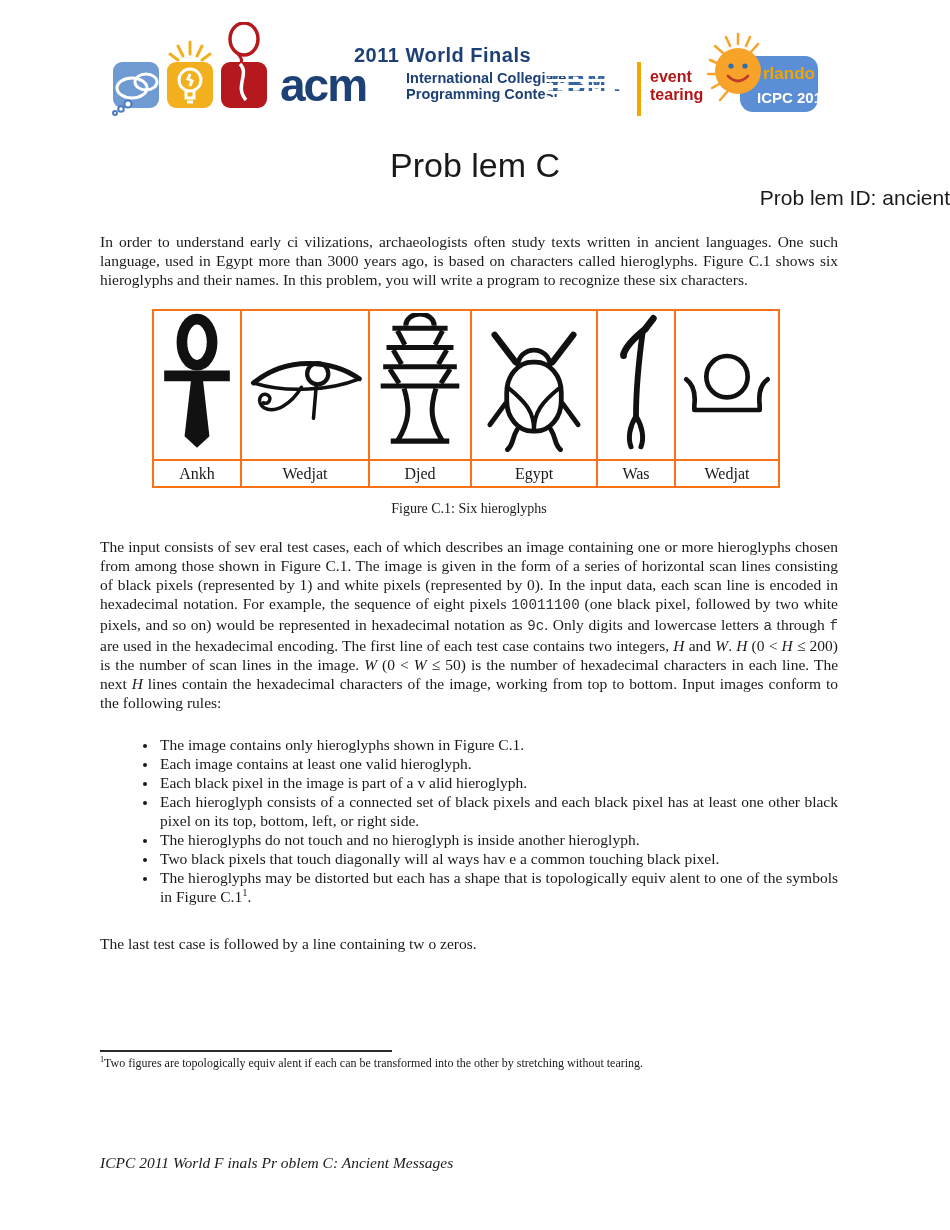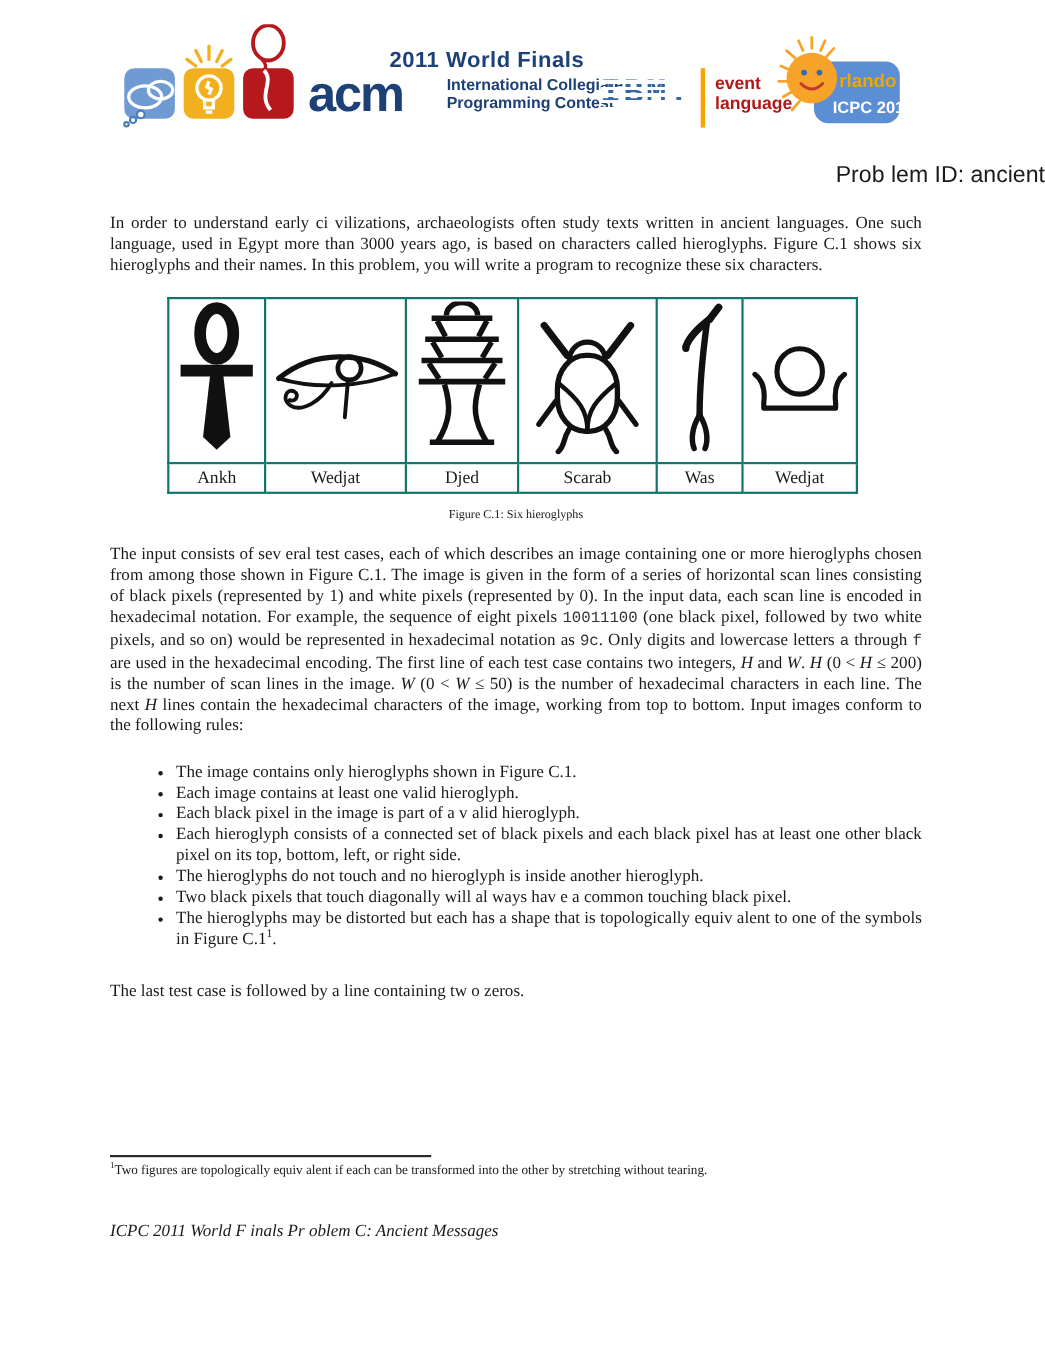--- a/index.html
+++ b/index.html
@@ -32,36 +32,36 @@
   
   .content { padding:0 112px 0 100px; }
   .body { font-size:15.5px; line-height:19px; text-align:justify; }
   .intro { margin-top:21px; }
   .mono { font-family:"Liberation Mono", monospace; font-size:.92em; color:#333; }
   .mit  { font-style:italic; }
   .sup  { vertical-align:super; font-size:68%; line-height:0; }
   
   .figure { margin-top:20px; }
   table.glyphs { border-collapse:collapse; margin-left:52px; }
-  table.glyphs td { border:2px solid #0f766e; background:#fff; }
+  table.glyphs td { border:2px solid #f97316; background:#fff; }
   td.gcell { height:150px; text-align:center; vertical-align:middle; }
   td.lcell { height:27px; text-align:center; font-size:16px; padding:1px 4px; }
-  .caption { text-align:center; margin-top:13px; font-size:11px; }
+  .caption { text-align:center; margin-top:13px; font-size:14px; }
   
   h2.sec { font-family:"Liberation Sans", sans-serif; font-size:17px; margin-top:42px; }
   .inpara { margin-top:20px; }
   ul.rules { margin-top:23px; padding-left:58px; }
   ul.rules li { font-size:15.5px; line-height:19px; text-align:justify; padding-left:2px; }
   ul.rules li::marker { font-size:14px; }
   .closing { margin-top:28px; }
   
   .footnote { position:absolute; left:100px; top:1050px; width:738px; }
   .fn-rule { width:292px; height:2px; background:#2a2a2a; }
   .fn-text { margin-top:4px; font-size:12px; line-height:1.3; }
-  .pgfooter { position:absolute; left:100px; top:1111px; font-style:italic; font-size:15.5px; }
+  .pgfooter { position:absolute; left:100px; top:1154px; font-style:italic; font-size:15.5px; }
   svg text { font-family:"Liberation Sans", sans-serif; }
 </style>
 </head>
 <body>
 
 <div class="page">
 
   <div class="hdr">
 
     <svg class="logo-icpc" width="162" height="98" viewBox="0 0 162 98">
@@ -109,21 +109,21 @@
           <div>International Collegiate</div>
           <div>Programming Contest</div>
         </div>
       </div>
     </div>
 
     <div class="ibm">IBM.</div>
     <div class="sponsor-bar"></div>
     <div class="sponsor">
       <div>event</div>
-      <div>language</div>
+      <div>tearing</div>
     </div>
 
     <svg class="logo-orlando" width="120" height="94" viewBox="0 0 120 94">
       <g stroke="#f7a32a" stroke-width="2.5" stroke-linecap="round">
         <line x1="38" y1="8" x2="38" y2="18"></line>
           <line x1="26" y1="11" x2="30" y2="20"></line>
         <line x1="50" y1="11" x2="46" y2="20"></line>
           <line x1="15" y1="20" x2="23" y2="27"></line>
         <line x1="10" y1="34" x2="19" y2="38"></line>
           <line x1="8" y1="48" x2="18" y2="48"></line>
@@ -135,20 +135,21 @@
       <circle cx="38" cy="45" r="23" fill="#f7a32a"></circle>
       <circle cx="31" cy="40" r="2.6" fill="#2e6db4"></circle>
       <circle cx="45" cy="40" r="2.6" fill="#2e6db4"></circle>
       <path d="M28,50 Q38,60 48,50" fill="none" stroke="#c0392b" stroke-width="2.6" stroke-linecap="round"></path>
       <text x="63" y="53" font-size="17" font-weight="bold" fill="#f0a500">rlando</text>
       <text x="57" y="77" font-size="15" font-weight="bold" fill="#ffffff">ICPC 2011</text>
     </svg>
   </div>
 
   <div class="titles">
+    <div class="t1">Prob lem C</div>
     <div class="t3">Prob lem ID: ancient</div>
   </div>
 
   <div class="content">
 
     <p class="body intro">In order to understand early ci vilizations, archaeologists often study texts written in ancient languages.  One such language, used in Egypt more than 3000 years ago, is based on characters called hieroglyphs. Figure C.1 shows six hieroglyphs and their names. In this problem, you will write a program to recognize these six characters.</p>
 
     <div class="figure">
       <table class="glyphs">
         <colgroup>
@@ -226,21 +227,21 @@
             <svg width="100" height="78" viewBox="0 0 150 115">
               <path d="M14,52 C25,60 28,74 26,91 L26,98 L124,98 L124,91 C122,74 125,60 136,52" fill="none" stroke="#111" stroke-width="7" stroke-linejoin="round" stroke-linecap="round"></path>
               <circle cx="75" cy="48" r="31" fill="#fff" stroke="#111" stroke-width="7"></circle>
             </svg>
           </td>
         </tr>
         <tr>
           <td class="lcell">Ankh</td>
           <td class="lcell">Wedjat</td>
           <td class="lcell">Djed</td>
-          <td class="lcell">Scarab</td>
+          <td class="lcell">Egypt</td>
           <td class="lcell">Was</td>
           <td class="lcell">Wedjat</td>
         </tr>
       </tbody>
         </table>
       <div class="caption">Figure C.1: Six hieroglyphs</div>
     </div>
 
 
     <p class="body inpara">The input consists of sev eral test cases, each of which describes an image containing one or more hieroglyphs chosen from among those shown in Figure C.1. The image is given in the form of a series of horizontal scan lines consisting of black pixels (represented by 1) and white pixels (represented by 0).  In the input data, each scan line is encoded in hexadecimal notation.  For example, the sequence of eight pixels <span class="mono">10011100</span> (one black pixel, followed by two white pixels, and so on) would be represented in hexadecimal notation as <span class="mono">9c</span>.  Only digits and lowercase letters <span class="mono">a</span> through <span class="mono">f</span> are used in the hexadecimal encoding.  The first line of each test case contains two integers, <span class="mit">H</span> and <span class="mit">W</span>. <span class="mit">H</span> (0 &lt; <span class="mit">H</span> ≤ 200) is the number of scan lines in the image.  <span class="mit">W</span> (0 &lt; <span class="mit">W</span> ≤ 50) is the number of hexadecimal characters in each line.  The next <span class="mit">H</span> lines contain the hexadecimal characters of the image, working from top to bottom.  Input images conform to the following rules:</p>

